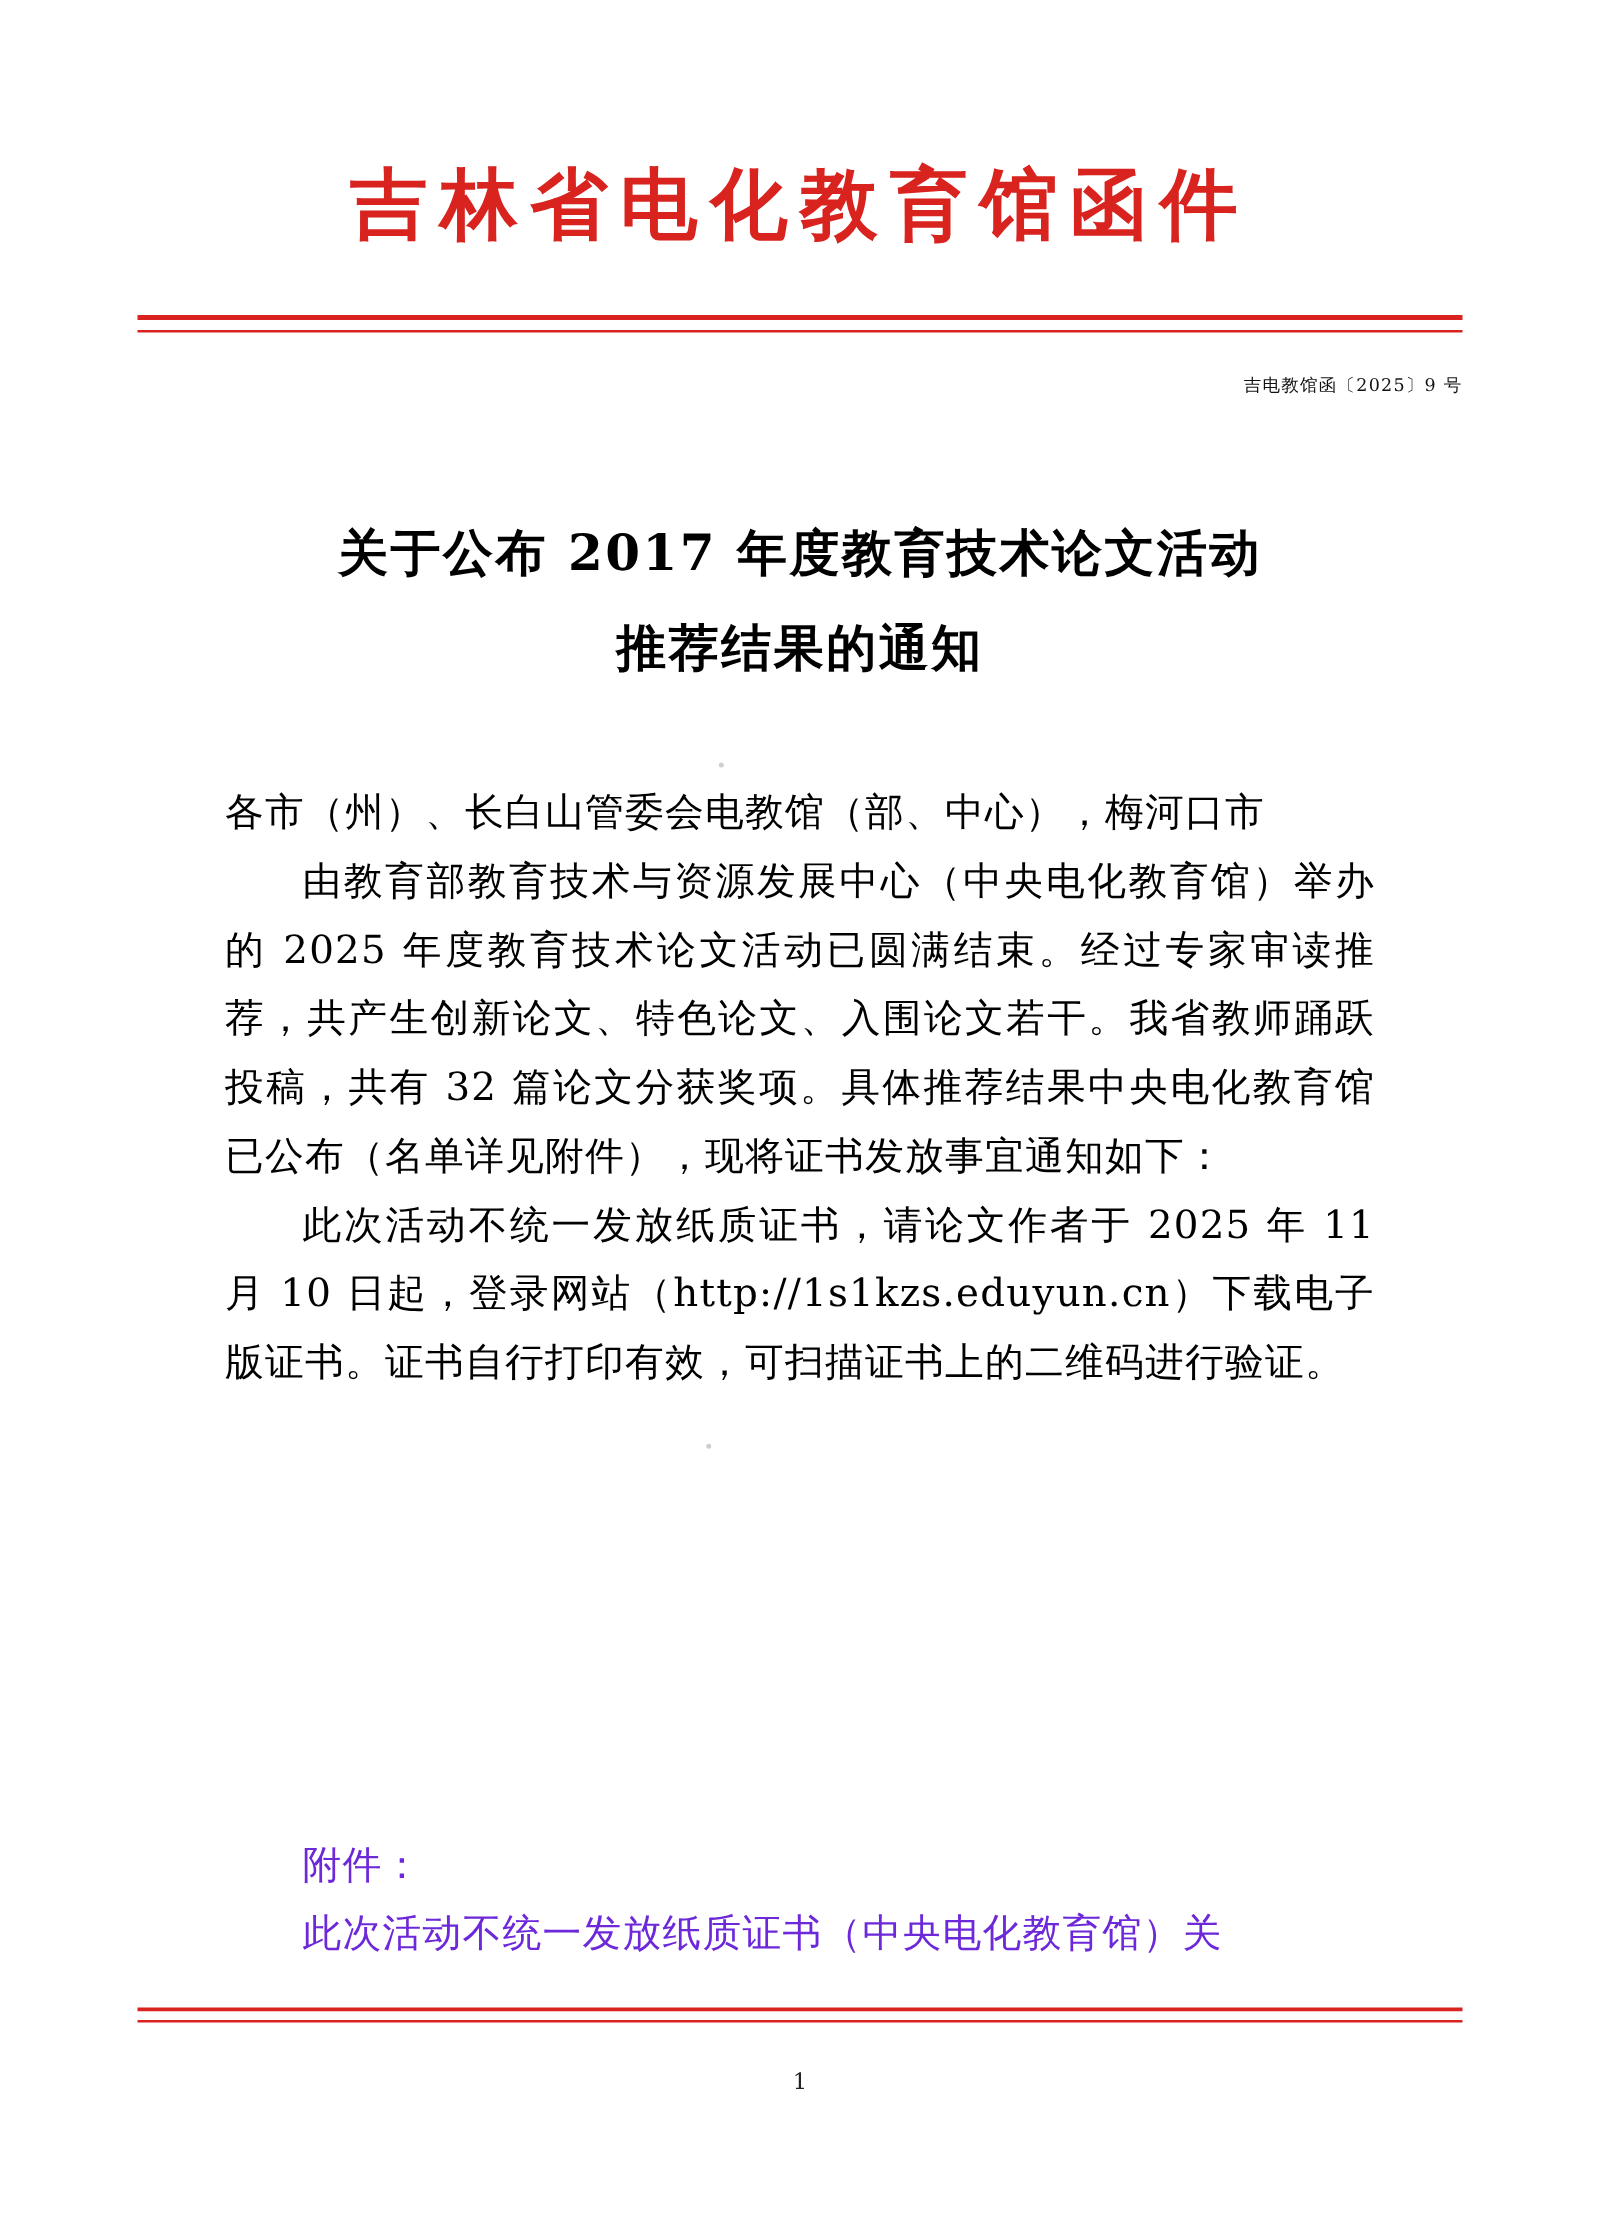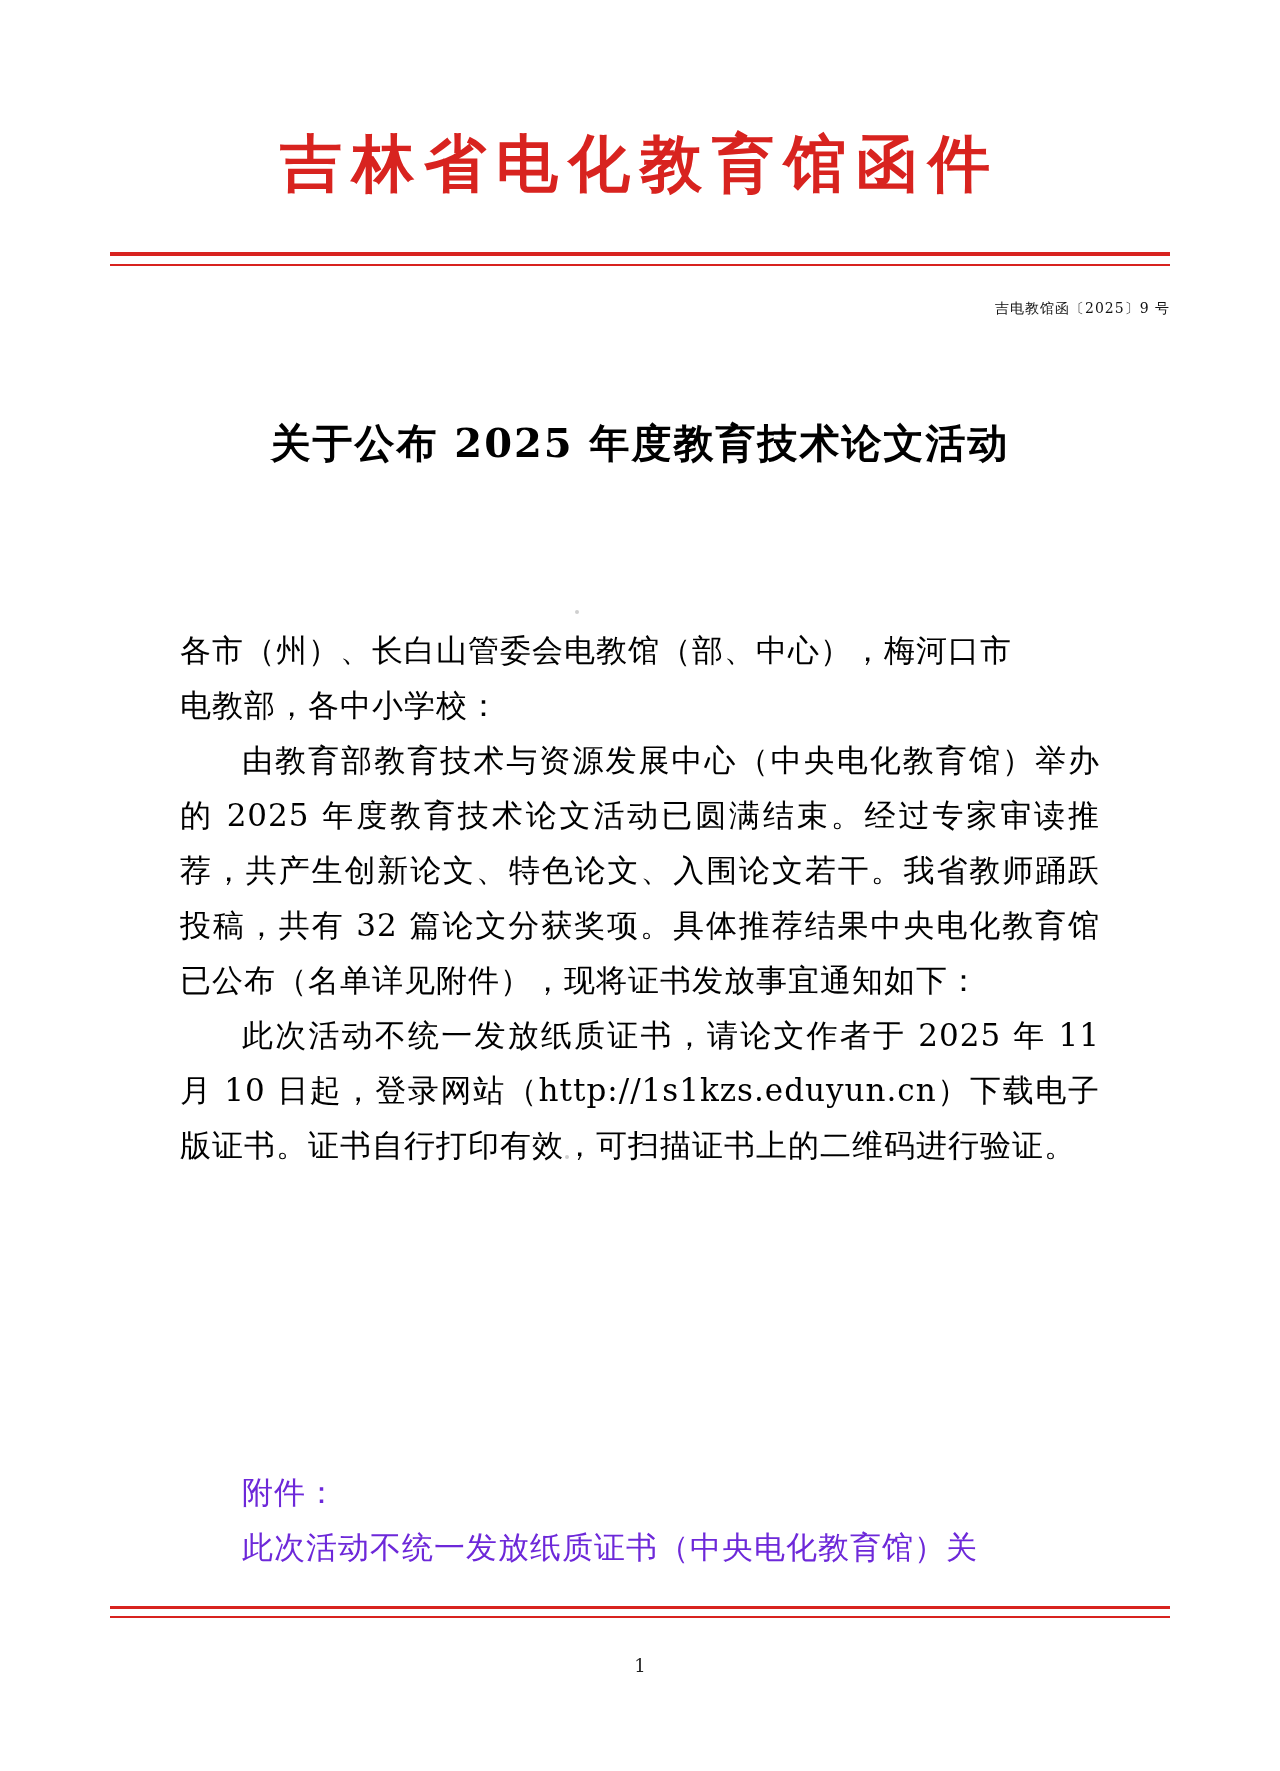--- a/index.html
+++ b/index.html
@@ -161,26 +161,26 @@
   <div class="masthead">
     <div class="masthead-title">吉林省电化教育馆函件</div>
   </div>
 
   <div class="rule-thick"></div>
   <div class="rule-thin"></div>
 
   <div class="doc-number">吉电教馆函〔2025〕9 号</div>
 
   <div class="doc-title">
-    <span class="line">关于公布 2025 年度教育技术论文活动</span>
+    <span class="line">关于公布 2017 年度教育技术论文活动</span>
+    <span class="line">推荐结果的通知</span>
   </div>
 
   <div class="body-text">
     <p>各市（州）、长白山管委会电教馆（部、中心），梅河口市</p>
-    <p>电教部，各中小学校：</p>
     <p class="indent">由教育部教育技术与资源发展中心（中央电化教育馆）举办的 2025 年度教育技术论文活动已圆满结束。经过专家审读推荐，共产生创新论文、特色论文、入围论文若干。我省教师踊跃投稿，共有 32 篇论文分获奖项。具体推荐结果中央电化教育馆已公布（名单详见附件），现将证书发放事宜通知如下：</p>
     <p class="indent">此次活动不统一发放纸质证书，请论文作者于 2025 年 11 月 10 日起，登录网站（http://1s1kzs.eduyun.cn）下载电子版证书。证书自行打印有效，可扫描证书上的二维码进行验证。</p>
   </div>
 
   <div class="attachment-block">
     <p>附件：</p>
     <p>此次活动不统一发放纸质证书（中央电化教育馆）关</p>
   </div>
 
   <div class="footer-rule-thick"></div>

